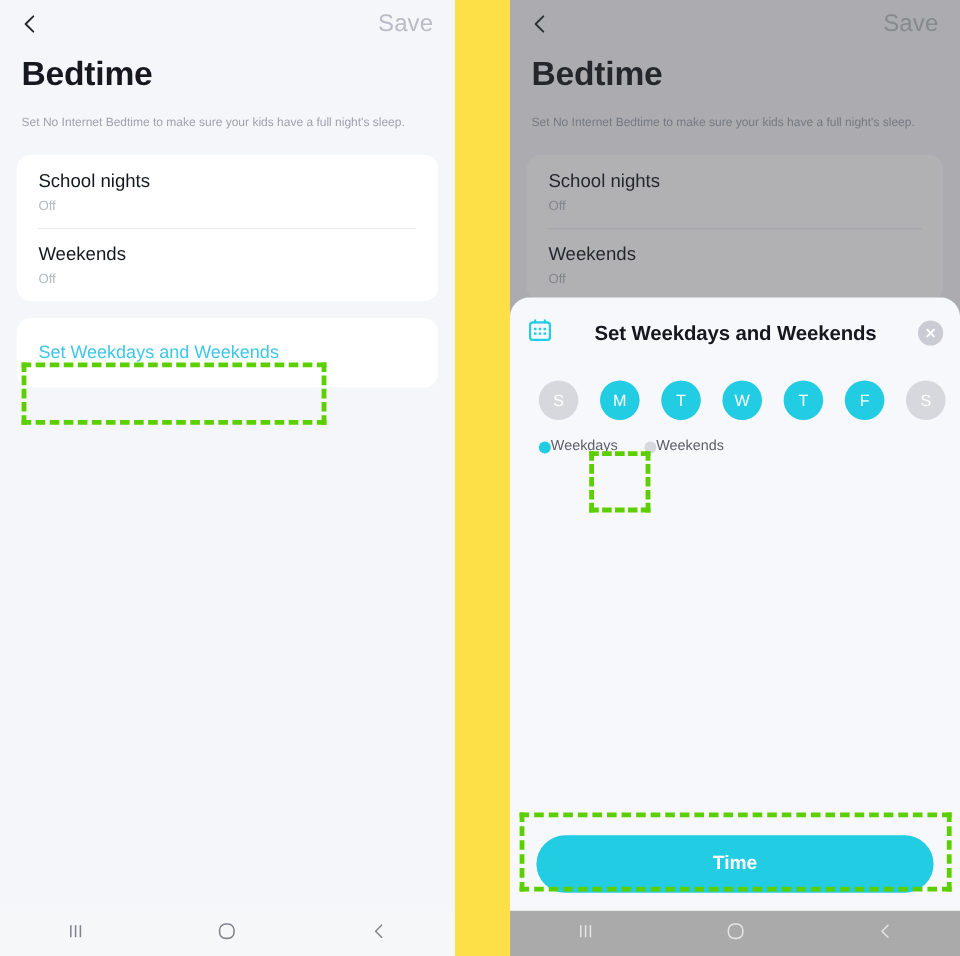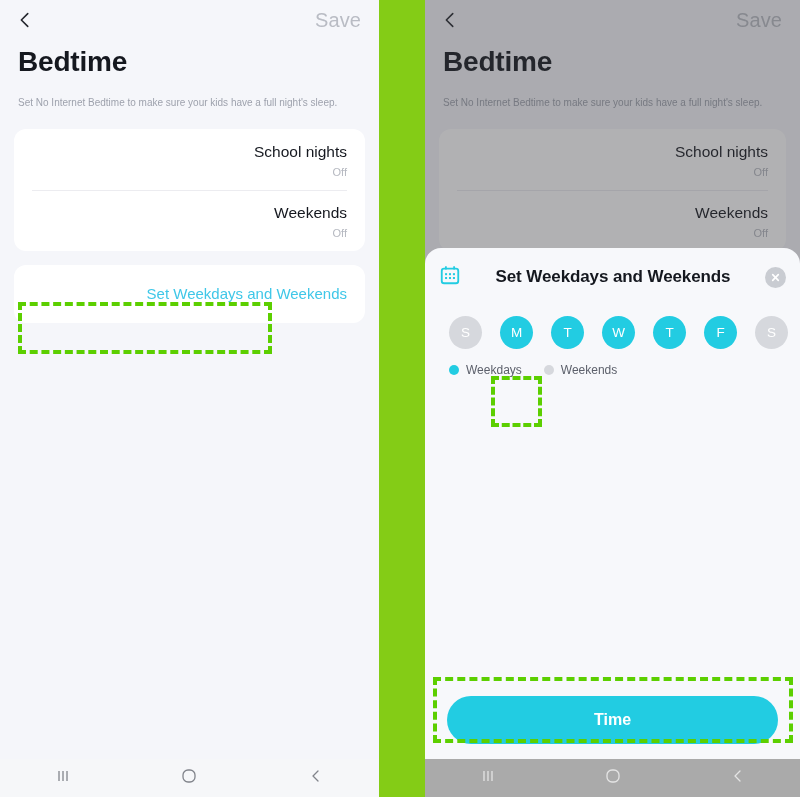--- a/index.html
+++ b/index.html
@@ -2,21 +2,21 @@
 <html><head>
 <meta charset="utf-8">
 <style>
   * { box-sizing: border-box; margin: 0; padding: 0; }
   html, body {
     width: 800px; height: 797px;
     background: #ffffff;
     font-family: "Liberation Sans", sans-serif;
     overflow: hidden;
   }
-  .stage { position: relative; width: 800px; height: 797px; background: #84cc16; }
+  .stage { position: relative; width: 800px; height: 797px; background: #fde047; }
 
   
   .panel {
     position: absolute; top: 0; height: 797px;
     background: #f5f6fa; overflow: hidden;
   }
   .panel-left  { left: 0;   width: 379px; }
   .panel-right { left: 425px; width: 375px; }
 
   .screen { position: absolute; inset: 0; background: #f5f6fa; }
@@ -37,21 +37,20 @@
   }
   .page-desc {
     font-size: 10px; color: #9ea2ad; line-height: 1.45;
     padding: 18px 30px 0 18px;
   }
 
   
   .card {
     background: #ffffff; border-radius: 12px;
     margin: 18px 14px 0 14px;
-    text-align: right;
   }
   .card-row { padding: 14px 18px 12px 18px; position: relative; }
   .card-row + .card-row::before {
     content: ""; position: absolute; top: 0; left: 18px; right: 18px;
     height: 1px; background: #ececf0;
   }
   .row-title { font-size: 15.5px; color: #15181f; }
   .row-value { font-size: 11px; color: #b5b8c0; padding-top: 5px; }
 
   .card-link { margin-top: 14px; }
@@ -105,21 +104,21 @@
   }
   .day {
     width: 33px; height: 33px; border-radius: 50%;
     display: flex; align-items: center; justify-content: center;
     font-size: 13.5px; color: #ffffff; flex: 0 0 auto;
   }
   .day.weekday { background: #22cce2; }
   .day.weekend { background: #d6d8dd; }
 
   .legend { display: flex; align-items: center; gap: 22px; padding: 14px 0 0 24px; }
-  .legend-item { display: flex; align-items: center; gap: 7px; }
+  .legend-item { display: flex; align-items: flex-end; }
   .legend-dot { width: 10px; height: 10px; border-radius: 50%; }
   .legend-label { font-size: 12px; color: #5c606b; }
 
   .sheet-spacer { flex: 1 1 auto; }
 
   .sheet-footer { padding: 0 22px 18px 22px; }
   .done-btn {
     height: 48px; border-radius: 24px; background: #22cce2;
     display: flex; align-items: center; justify-content: center;
     color: #ffffff; font-size: 16px; font-weight: bold;

